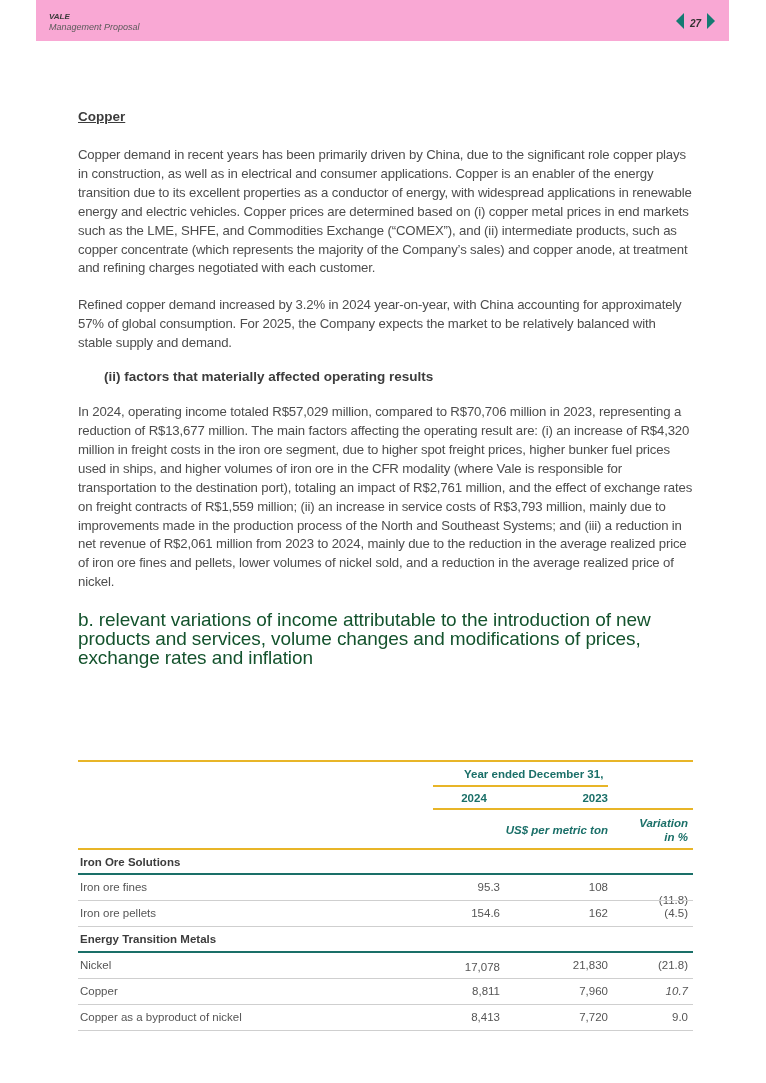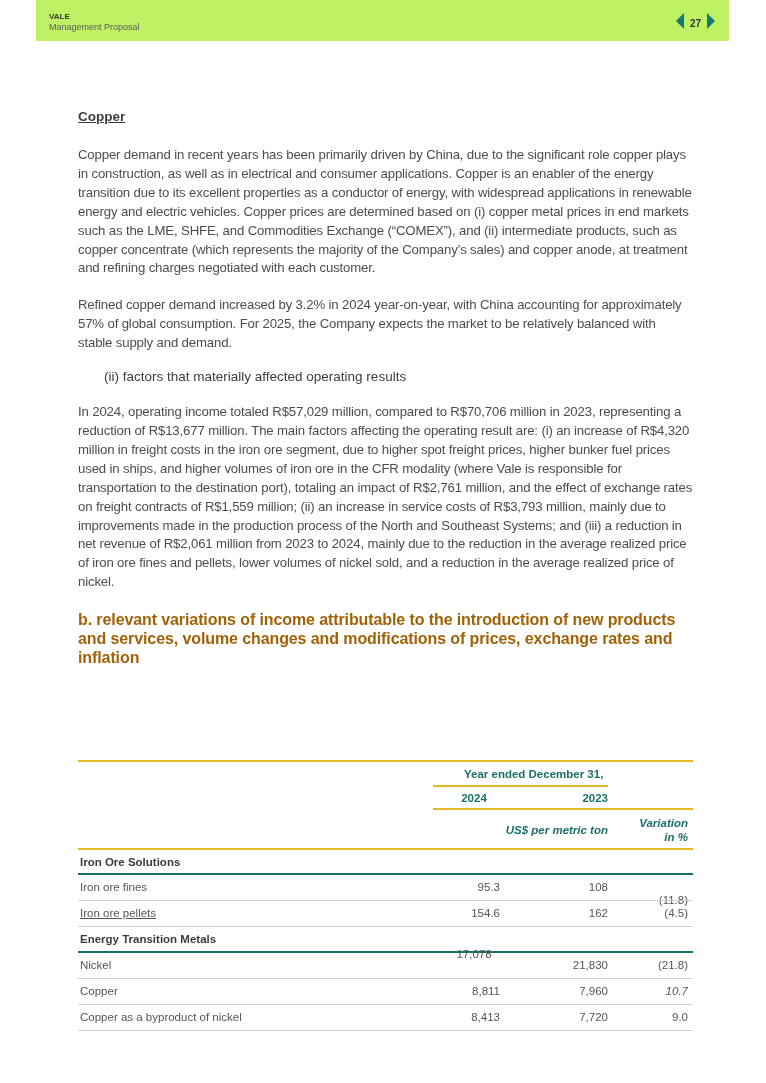--- a/index.html
+++ b/index.html
@@ -1,30 +1,30 @@
 <!DOCTYPE html>
 <html><head>
 <meta charset="utf-8">
 <style>
   html, body { margin: 0; padding: 0; background: #ffffff; }
   body { width: 766px; height: 1083px; position: relative; overflow: hidden;
          font-family: "Liberation Sans", sans-serif; color: #4a4a4a; }
-  .header { position: absolute; left: 36px; top: 0; width: 693px; height: 41px; background: #bef264; }
+  .header { position: absolute; left: 36px; top: 0; width: 693px; height: 41px; background: #f9a8d4; font-style: italic; }
   .brand { position: absolute; left: 13px; top: 12px; font-size: 8px; font-weight: bold; color: #3a3a3a; line-height: 9px; }
   .subtitle { position: absolute; left: 13px; top: 22px; font-size: 9px; color: #5a5a5a; line-height: 11px; }
   .pager { position: absolute; right: 14px; top: 13px; display: flex; align-items: flex-end; gap: 4px; }
   .tri-left { width: 0; height: 0; border-top: 8px solid transparent; border-bottom: 8px solid transparent; border-right: 8px solid #157a72; cursor: pointer; }
   .tri-right { width: 0; height: 0; border-top: 8px solid transparent; border-bottom: 8px solid transparent; border-left: 8px solid #157a72; cursor: pointer; }
   .page-num { font-size: 10px; font-weight: bold; color: #333; padding: 0 2px; }
 
   .content { position: absolute; left: 78px; top: 108px; width: 615px; }
   .h-underline { font-size: 13.5px; font-weight: bold; color: #3c3c3c; text-decoration: underline; margin: 0; line-height: 18px; }
   p.body { font-size: 13.2px; line-height: 18.9px; margin: 0; color: #4d4d4d; letter-spacing: -0.15px; }
-  .sub-heading { font-size: 13.5px; font-weight: normal; color: #3c3c3c; margin: 0; padding-left: 26px; line-height: 18px; }
-  .b-heading { font-size: 16px; font-weight: bold; color: #a16207; margin: 0; line-height: 19px; letter-spacing: -0.1px; }
+  .sub-heading { font-size: 13.5px; font-weight: bold; color: #3c3c3c; margin: 0; padding-left: 26px; line-height: 18px; }
+  .b-heading { font-size: 19px; font-weight: normal; color: #14532d; margin: 0; line-height: 19px; letter-spacing: -0.1px; }
 
   .tbl { position: absolute; left: 78px; top: 760px; width: 615px; }
   .tbl .line { position: absolute; }
   .gold { background: #e8b528; height: 2px; }
   .teal { background: #1a6f68; height: 2px; }
   .grey { background: #cfcfcf; height: 1px; }
   .th { position: absolute; color: #1a6f68; font-weight: bold; font-size: 11.5px; }
   .th-it { position: absolute; color: #1a6f68; font-weight: bold; font-style: italic; font-size: 11.5px; text-align: right; line-height: 14px; }
   .sec { position: absolute; left: 2px; font-size: 11.5px; font-weight: bold; color: #3c3c3c; }
   .cell { position: absolute; font-size: 11.5px; color: #555; }
@@ -79,33 +79,33 @@
 
   <div>
     <div class="cell" style="left:2px; top:121px;">Iron ore fines</div>
     <div class="cell num" style="left:370px; top:121px; width:52px;">95.3</div>
     <div class="cell num" style="left:478px; top:121px; width:52px;">108</div>
     <div class="cell num" style="left:555px; top:134px; width:55px;">(11.8)</div>
   </div>
   <div class="line grey" style="left:0; top:140px; width:615px;"></div>
 
   <div>
-    <div class="cell" style="left:2px; top:147px;text-decoration:underline;">Iron ore pellets</div>
+    <div class="cell" style="left:2px; top:147px;">Iron ore pellets</div>
     <div class="cell num" style="left:370px; top:147px; width:52px;">154.6</div>
     <div class="cell num" style="left:478px; top:147px; width:52px;">162</div>
     <div class="cell num" style="left:555px; top:147px; width:55px;">(4.5)</div>
   </div>
   <div class="line grey" style="left:0; top:166px; width:615px;"></div>
 
   <div class="sec" style="top:173px;">Energy Transition Metals</div>
   <div class="line teal" style="left:0; top:191px; width:615px;"></div>
 
   <div>
     <div class="cell" style="left:2px; top:199px;">Nickel</div>
-    <div class="cell num" style="left:370px; top:188px; width:52px;text-align:center;">17,078</div>
+    <div class="cell num" style="left:370px; top:201px; width:52px;">17,078</div>
     <div class="cell num" style="left:478px; top:199px; width:52px;">21,830</div>
     <div class="cell num" style="left:555px; top:199px; width:55px;">(21.8)</div>
   </div>
   <div class="line grey" style="left:0; top:218px; width:615px;"></div>
 
   <div>
     <div class="cell" style="left:2px; top:225px;">Copper</div>
     <div class="cell num" style="left:370px; top:225px; width:52px;">8,811</div>
     <div class="cell num" style="left:478px; top:225px; width:52px;">7,960</div>
     <div class="cell num" style="left:555px; top:225px; width:55px;font-style:italic;">10.7</div>

